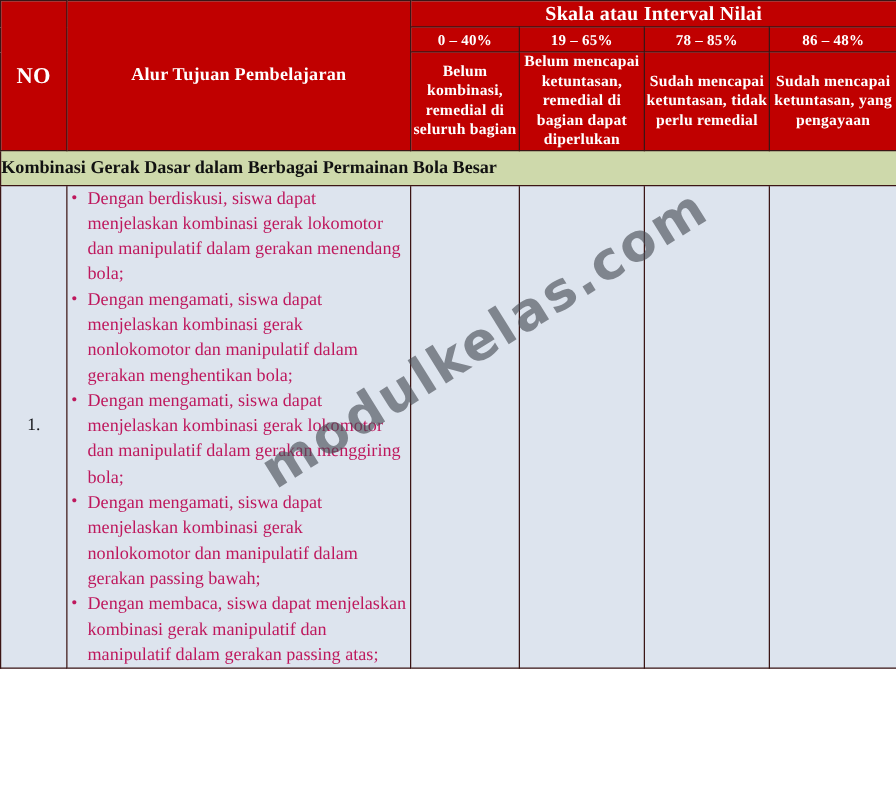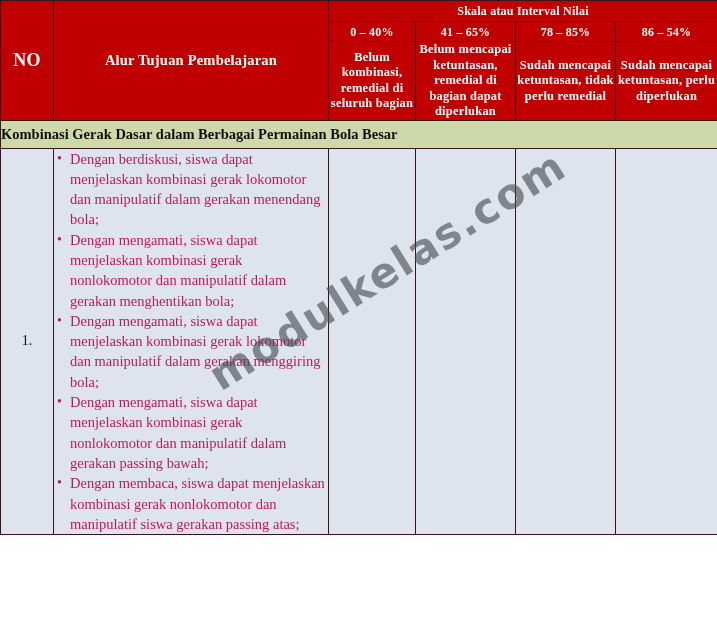--- a/index.html
+++ b/index.html
@@ -33,21 +33,21 @@
 
   
   .hdr {
     background: #c00000;
     color: #ffffff;
     text-align: center;
     font-weight: bold;
     letter-spacing: .2px;
   }
   .hdr-scale-title {
-    font-size: 12px;
+    font-size: 16px;
     height: 21px;
     line-height: 19px;
     margin-left: 17px;
   }
   .hdr-range {
     font-size: 12px;
     height: 20px;
     line-height: 18px;
   }
   .hdr-desc {
@@ -147,46 +147,46 @@
   </colgroup>
 
   <thead>
     <tr>
       <td class="hdr hdr-no" rowspan="3">NO</td>
       <td class="hdr hdr-atp" rowspan="3">Alur Tujuan Pembelajaran</td>
       <td class="hdr hdr-scale-title" colspan="4">Skala atau Interval Nilai</td>
     </tr>
     <tr>
       <td class="hdr hdr-range">0 – 40%</td>
-      <td class="hdr hdr-range">41 – 65%</td>
+      <td class="hdr hdr-range">19 – 65%</td>
       <td class="hdr hdr-range">78 – 85%</td>
-      <td class="hdr hdr-range">86 – 54%</td>
+      <td class="hdr hdr-range">86 – 48%</td>
     </tr>
     <tr>
       <td class="hdr hdr-desc">Belum kombinasi, remedial di seluruh bagian</td>
       <td class="hdr hdr-desc">Belum mencapai ketuntasan, remedial di bagian dapat diperlukan</td>
       <td class="hdr hdr-desc">Sudah mencapai ketuntasan, tidak perlu remedial</td>
-      <td class="hdr hdr-desc">Sudah mencapai ketuntasan, perlu diperlukan</td>
+      <td class="hdr hdr-desc">Sudah mencapai ketuntasan, yang pengayaan</td>
     </tr>
   </thead>
 
   <tbody>
     <tr class="section-row">
       <td colspan="6">Kombinasi Gerak Dasar dalam Berbagai Permainan Bola Besar</td>
     </tr>
 
     <tr>
       <td class="body-cell cell-no">1.</td>
       <td class="body-cell cell-atp">
         <ul class="atp-list">
           <li>Dengan berdiskusi, siswa dapat menjelaskan kombinasi gerak lokomotor dan manipulatif dalam gerakan menendang bola;</li>
           <li>Dengan mengamati, siswa dapat menjelaskan kombinasi gerak nonlokomotor dan manipulatif dalam gerakan menghentikan  bola;</li>
           <li>Dengan mengamati, siswa dapat menjelaskan kombinasi gerak lokomotor dan manipulatif dalam gerakan menggiring bola;</li>
           <li>Dengan mengamati, siswa dapat menjelaskan kombinasi gerak nonlokomotor dan manipulatif dalam gerakan passing bawah;</li>
-          <li>Dengan membaca, siswa dapat menjelaskan kombinasi gerak nonlokomotor dan manipulatif siswa gerakan passing atas;</li>
+          <li>Dengan membaca, siswa dapat menjelaskan kombinasi gerak manipulatif dan manipulatif dalam gerakan passing atas;</li>
         </ul>
       </td>
       <td class="body-cell cell-score"></td>
       <td class="body-cell cell-score"></td>
       <td class="body-cell cell-score"></td>
       <td class="body-cell cell-score"></td>
     </tr>
   </tbody>
 </table>
 

